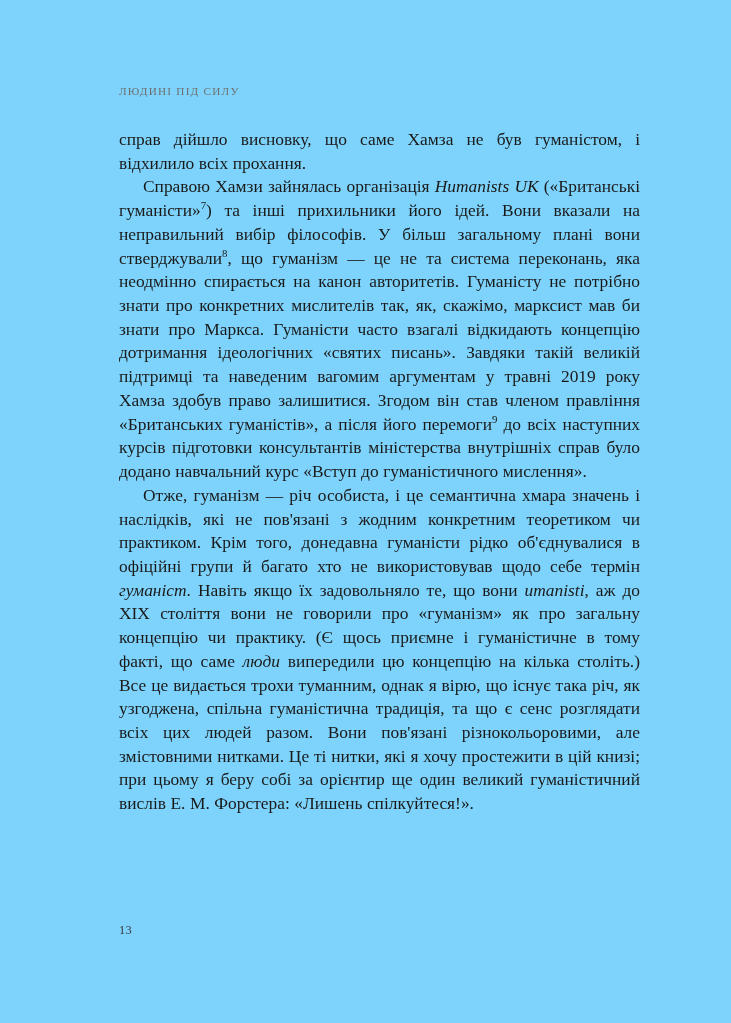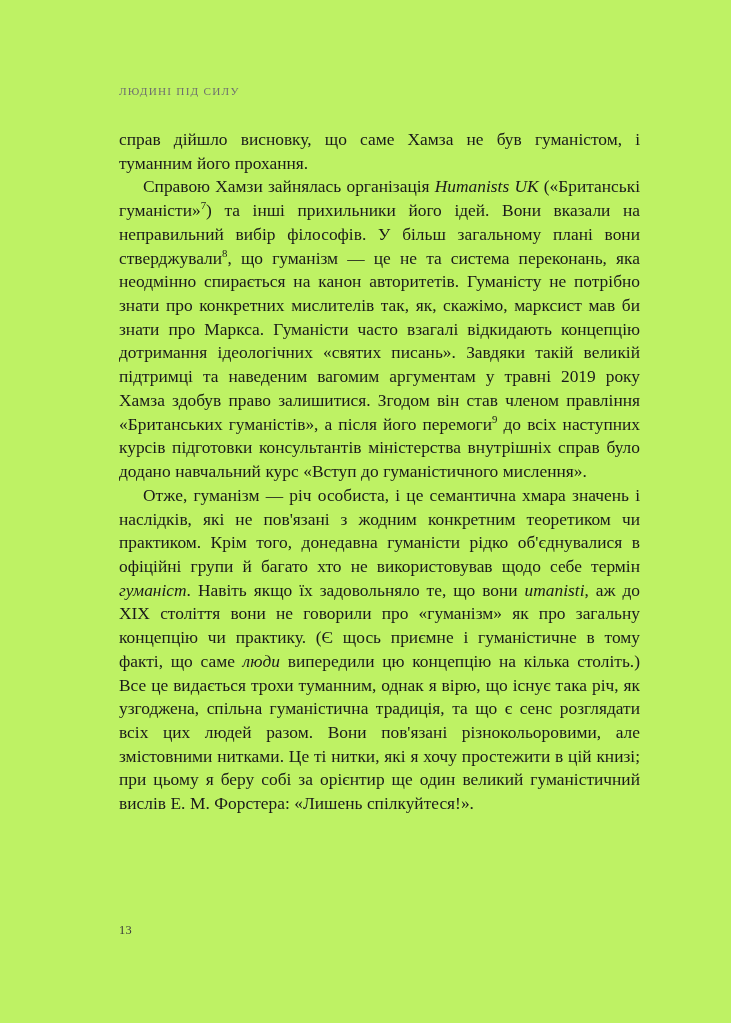--- a/index.html
+++ b/index.html
@@ -15,21 +15,21 @@
     font-family: "Liberation Serif", "DejaVu Serif", serif;
     color: #1a1a1a;
     overflow: hidden;
   }
 
   .page {
     position: absolute;
     left: 0; top: 0;
     width: 731px;
     height: 1023px;
-    background: #bef264;
+    background: #7dd3fc;
   }
 
   
   .running-head {
     position: absolute;
     left: 119px;
     top: 84px;
     width: 521px;
     font-size: 11.2px;
     line-height: 14px;
@@ -83,21 +83,21 @@
 </style>
 </head>
 <body>
 
 <div class="page">
 
   <div class="running-head">ЛЮДИНІ ПІД СИЛУ</div>
 
   <div class="text-column">
 
-    <p class="para">справ дійшло висновку, що саме Хамза не був гуманістом, і туманним його прохання.</p>
+    <p class="para">справ дійшло висновку, що саме Хамза не був гуманістом, і відхилило всіх прохання.</p>
 
     <p class="para indent">
       <span>Справою Хамзи зайнялась організація <i>Humanists UK</i> («Британські гуманісти»<sup>7</sup>) та інші прихильники його ідей. Вони вказали на неправильний вибір філософів. У більш загальному плані вони стверджували<sup>8</sup>, що гуманізм — це не та система переконань, яка неодмінно спирається на канон авторитетів. Гуманісту не потрібно знати про конкретних мислителів так, як, скажімо, марксист мав би знати про Маркса. Гуманісти часто взагалі відкидають концепцію дотримання ідеологічних «святих писань». Завдяки такій великій підтримці та наведеним вагомим аргументам у травні 2019 року Хамза здобув право залишитися. Згодом він став членом правління «Британських гуманістів», а після його перемоги<sup>9</sup> до всіх наступних курсів підготовки консультантів міністерства внутрішніх справ було додано навчальний курс «Вступ до гуманістичного мислення».</span>
     </p>
 
     <p class="para indent">
       <span>Отже, гуманізм — річ особиста, і це семантична хмара значень і наслідків, які не пов'язані з жодним конкретним теоретиком чи практиком. Крім того, донедавна гуманісти рідко об'єднувалися в офіційні групи й багато хто не використовував щодо себе термін <i>гуманіст</i>. Навіть якщо їх задовольняло те, що вони <i>umanisti</i>, аж до XIX століття вони не говорили про «гуманізм» як про загальну концепцію чи практику. (Є щось приємне і гуманістичне в тому факті, що саме <i>люди</i> випередили цю концепцію на кілька століть.) Все це видається трохи туманним, однак я вірю, що існує така річ, як узгоджена, спільна гуманістична традиція, та що є сенс розглядати всіх цих людей разом. Вони пов'язані різнокольоровими, але змістовними нитками. Це ті нитки, які я хочу простежити в цій книзі; при цьому я беру собі за орієнтир ще один великий гуманістичний вислів Е. М. Форстера: «Лишень спілкуйтеся!».</span>
     </p>
 
   </div>

